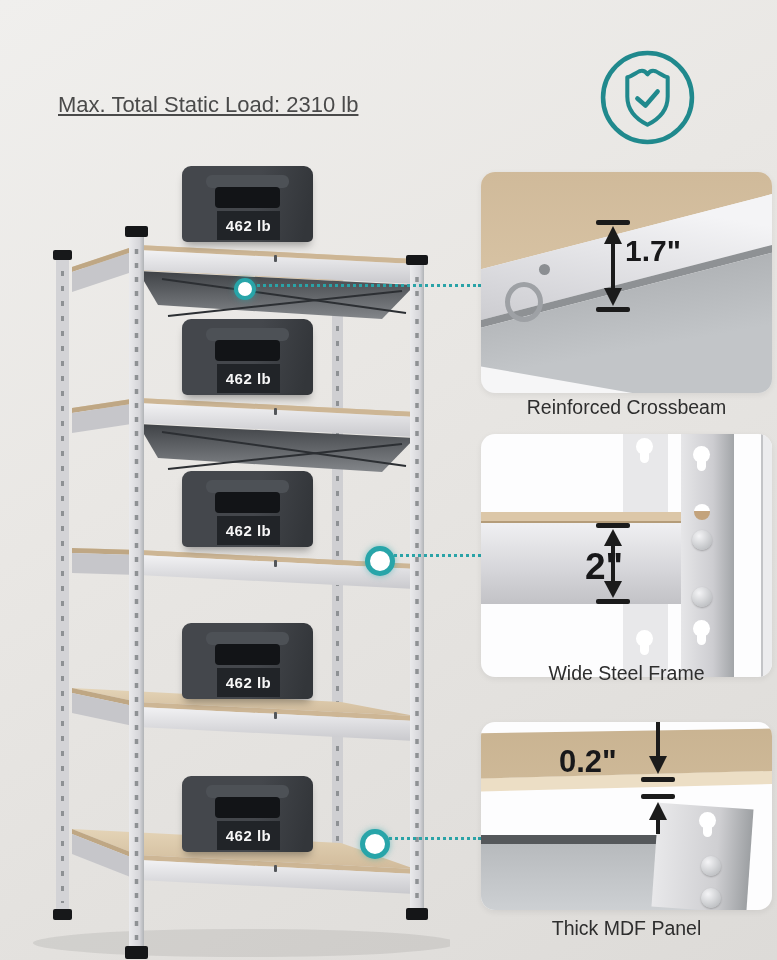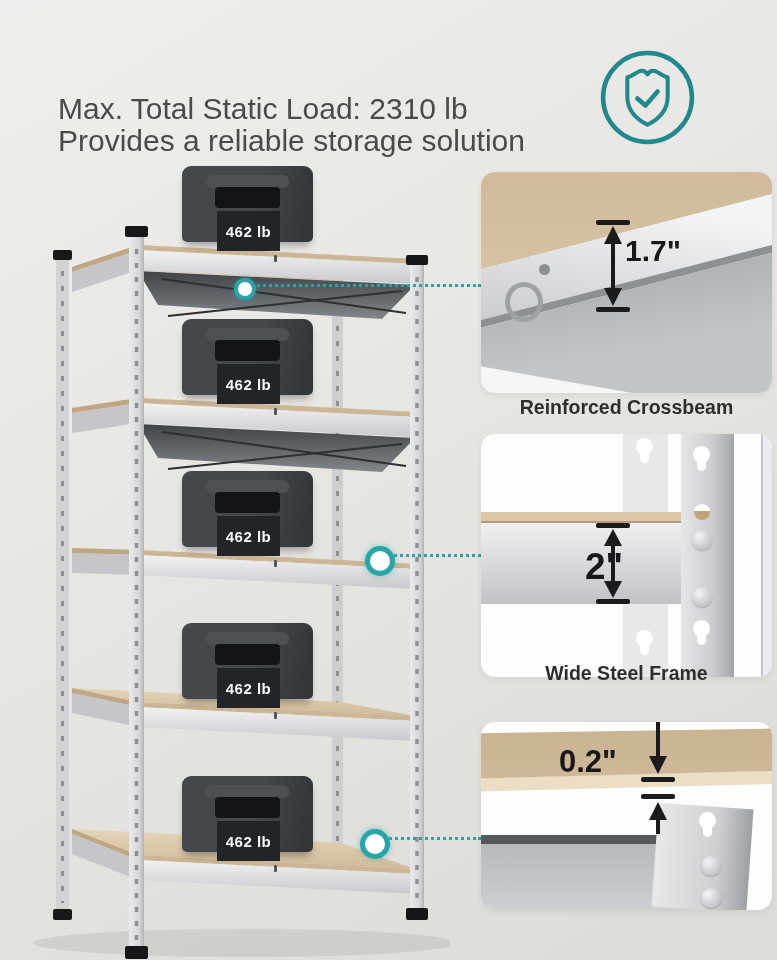--- a/index.html
+++ b/index.html
@@ -5,53 +5,53 @@
   html,body { margin:0; padding:0; background:#cfcdca; }
   .page {
     position:relative; width:777px; height:960px; margin:0 auto;
     background:linear-gradient(150deg,#f0efed 0%, #e9e7e4 40%, #dddbd8 100%);
     font-family:"Liberation Sans", sans-serif; overflow:hidden;
   }
   .abs { position:absolute; }
 
   
   .title { left:56px; top:36px; font-size:38px; font-weight:800; color:#3c3c3c; letter-spacing:-0.5px; }
-  .sub { left:58px; font-size:30px; color:#4a4a4a; }
+  .sub { left:58px; font-size:22px; color:#4a4a4a;text-decoration:underline; }
   .sub1 { top:92px; } .sub2 { top:124px; }
 
   
   .badge { left:597px; top:47px; width:101px; height:101px; }
 
   
   .weight { left:182px; width:131px; height:76px;
     background:linear-gradient(102deg,#44474c 55%,#33363a 93%);
     border-radius:9px 9px 5px 5px; box-shadow:0 6px 8px -3px rgba(0,0,0,.35); }
   .w-bar  { position:absolute; left:24px; top:9px;  width:83px; height:13px; background:#4d5156; border-radius:6px; }
   .w-hole { position:absolute; left:33px; top:21px; width:65px; height:21px; background:#121417; border-radius:4px; }
-  .w-plate{ position:absolute; left:35px; top:45px; width:63px; height:40px; background:#212428;
+  .w-plate{ position:absolute; left:35px; top:45px; width:63px; height:29px; background:#212428;
     display:flex; align-items:center; justify-content:center; }
   .w-plate span { font-size:15px; font-weight:700; color:#f7f7f7; letter-spacing:.5px; }
 
   
   .dot { border-radius:50%; background:#ffffff; box-shadow:0 0 6px rgba(40,165,169,.55); }
   .dot1 { left:234px; top:278px; width:14px; height:14px; border:4px solid #28a5a9; }
   .dot2 { left:365px; top:546px; width:20px; height:20px; border:5px solid #28a5a9; }
   .dot3 { left:360px; top:829px; width:20px; height:20px; border:5px solid #28a5a9; }
   .dotline { height:0; border-top:3px dotted #2aa3a7; }
   .line1 { left:252px; top:284px; width:229px; }
   .line2 { left:389px; top:554px; width:92px; }
   .line3 { left:384px; top:837px; width:97px; }
 
   
   .card { left:481px; width:291px; background:#f6f6f7; border-radius:14px; overflow:hidden;
     box-shadow:0 2px 6px rgba(0,0,0,.07); }
   .card1 { top:172px; height:221px; }
   .card2 { top:434px; height:243px; background:#fdfdfe; }
   .card3 { top:722px; height:188px; background:#fdfdfe; }
-  .caption { left:481px; width:291px; text-align:center; font-size:19.5px; font-weight:700; color:#2e2e2e; }
+  .caption { left:481px; width:291px; text-align:center; font-size:19.5px; font-weight:400; color:#2e2e2e; }
   .cap1 { top:396px; } .cap2 { top:662px; } .cap3 { top:917px; }
 
   
   .c1-tan   { position:absolute; inset:0; background:linear-gradient(180deg,#d0ba9a,#dfccae);
               clip-path:polygon(0 0,100% 0,100% 10%,0 44%); }
   .c1-beam  { position:absolute; inset:0; background:linear-gradient(190deg,#f4f4f6 20%,#d6d6da 60%,#b9b9bd 100%);
               clip-path:polygon(0 44%,100% 10%,100% 33%,0 67%); }
   .c1-beamedge { position:absolute; inset:0; background:#8e9194;
               clip-path:polygon(0 67%,100% 33%,100% 36.5%,0 70.5%); }
   .c1-under { position:absolute; inset:0; background:linear-gradient(170deg,#909396,#c2c5c8 75%);
@@ -94,21 +94,20 @@
   .d1 { left:144px; top:62px;  font-size:30px; }
   .d2 { left:104px; top:112px; font-size:37px; }
   .d3 { left:78px;  top:22px;  font-size:31px; }
 </style>
 </head>
 <body>
 
 <div class="page">
 
   <div class="abs sub sub1">Max. Total Static Load: 2310 lb</div>
-  <div class="abs sub sub2">Provides a reliable storage solution</div>
 
   <div class="abs badge">
     <svg width="101" height="101" viewBox="0 0 100 100">
       <circle cx="50" cy="50" r="44" fill="none" stroke="#20898d" stroke-width="4.5"></circle>
       <path d="M50 27 C48 24 45 23 42 24 C38 26 34 29 30 30 L30 49 C30 62 38 71 50 77 C62 71 70 62 70 49 L70 30 C66 29 62 26 58 24 C55 23 52 24 50 27 Z" fill="none" stroke="#20898d" stroke-width="4" stroke-linejoin="round"></path>
       <path d="M40 51 L48 58 L60 44" fill="none" stroke="#20898d" stroke-width="4.5" stroke-linecap="round" stroke-linejoin="round"></path>
     </svg>
   </div>
 
   <svg class="abs" style="left:10px; top:163px;" width="440" height="800" viewBox="0 0 440 800">
@@ -312,14 +311,15 @@
         <rect x="19" y="0" width="4" height="38"></rect>
         <polygon points="21,52 12,34 30,34"></polygon>
         <rect x="4" y="55" width="34" height="5" rx="2"></rect>
         <rect x="4" y="72" width="34" height="5" rx="2"></rect>
         <polygon points="21,80 12,98 30,98"></polygon>
         <rect x="19" y="92" width="4" height="20"></rect>
       </g>
     </svg>
     <span class="abs dim d3">0.2"</span>
   </div>
+  <div class="abs caption cap3">Thick MDF Panel</div>
 
 </div>
 
 </body></html>

